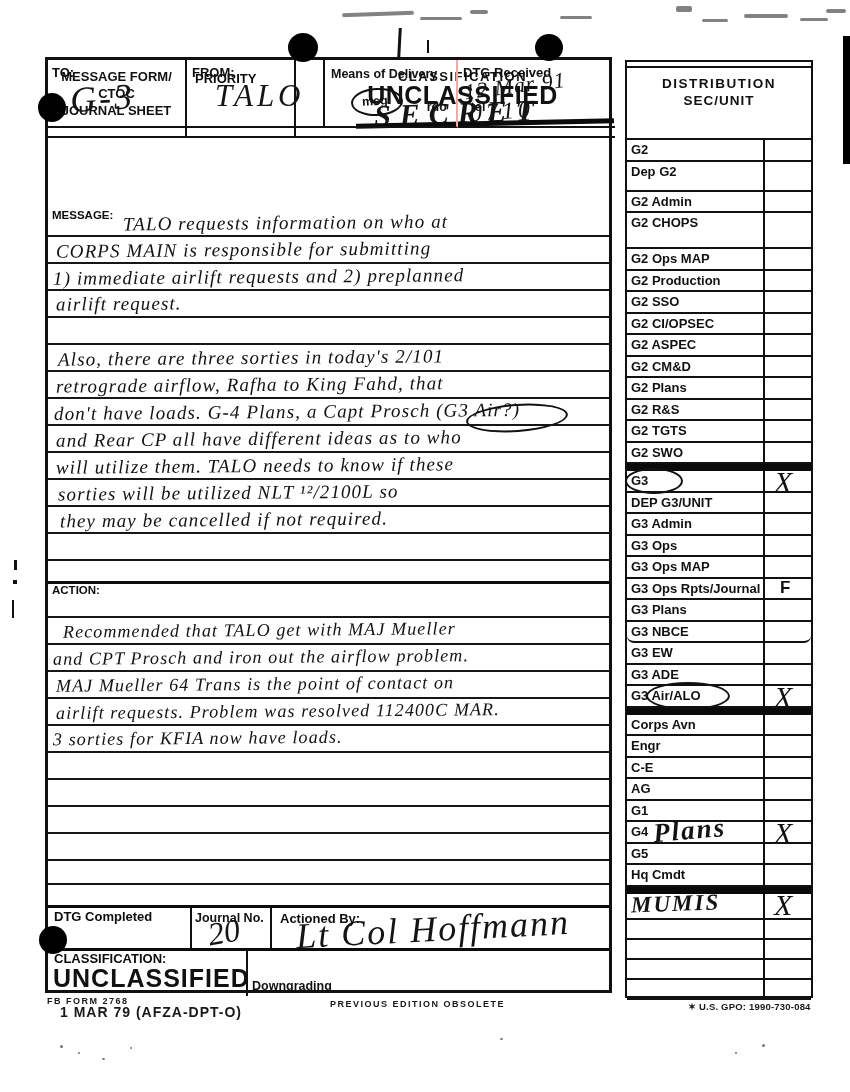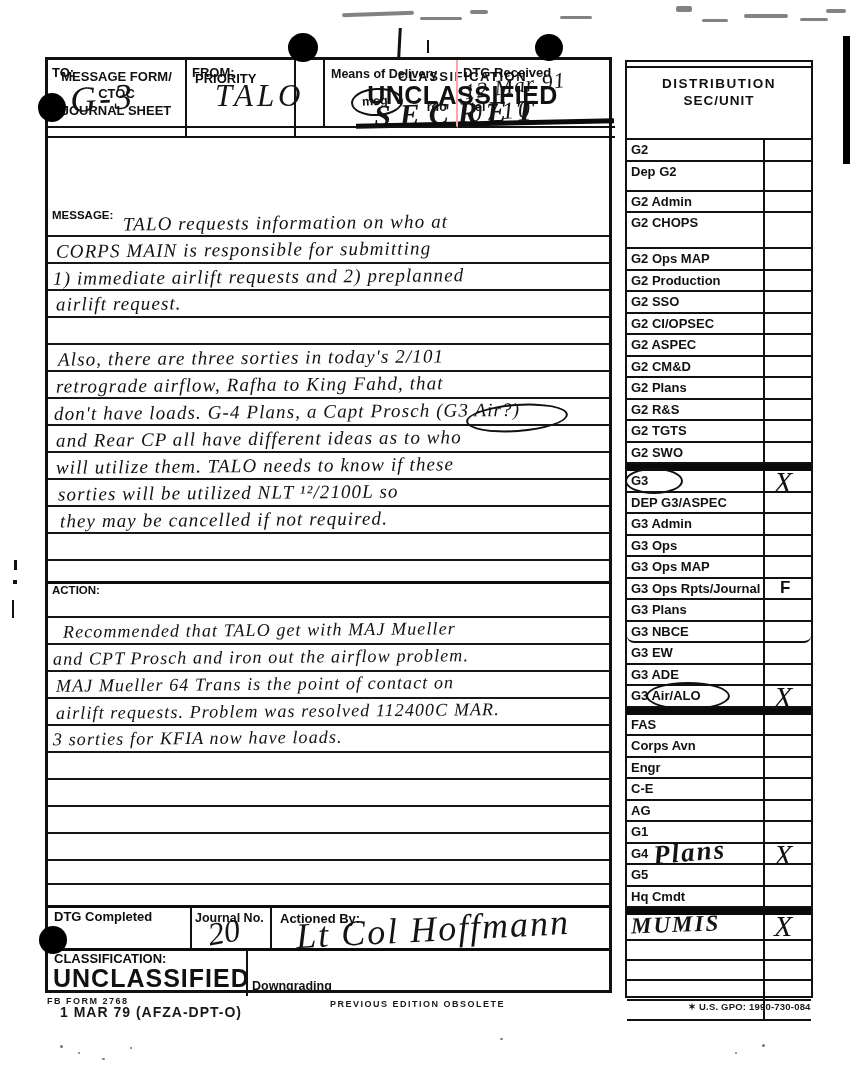--- a/index.html
+++ b/index.html
@@ -303,21 +303,21 @@
           <div class="dist-check"></div>
         </div>
         <div class="dist-divider"></div>
         <div class="dist-row" style="height: 21.5px;">
           <div class="dist-label">G3<span class="ell" style="left: -2px; top: -3px; width: 58px; height: 26px;"></span></div>
           <div class="dist-check">
             <span class="mk mkx">X</span>
           </div>
         </div>
         <div class="dist-row" style="height: 21.5px;">
-          <div class="dist-label">DEP  G3/ASPEC</div>
+          <div class="dist-label">DEP  G3/UNIT</div>
           <div class="dist-check"></div>
         </div>
         <div class="dist-row" style="height: 21.5px;">
           <div class="dist-label">G3  Admin</div>
           <div class="dist-check"></div>
         </div>
         <div class="dist-row" style="height: 21.5px;">
           <div class="dist-label">G3  Ops</div>
           <div class="dist-check"></div>
         </div>
@@ -347,24 +347,20 @@
           <div class="dist-label">G3  ADE</div>
           <div class="dist-check"></div>
         </div>
         <div class="dist-row" style="height: 21.5px;">
           <div class="dist-label">G3  Air/ALO<span class="ell" style="left: 19px; top: -4px; width: 84px; height: 28px;"></span></div>
           <div class="dist-check">
             <span class="mk mkx">X</span>
           </div>
         </div>
         <div class="dist-divider"></div>
-        <div class="dist-row" style="height: 21.5px;">
-          <div class="dist-label">FAS</div>
-          <div class="dist-check"></div>
-        </div>
         <div class="dist-row" style="height: 21.5px;">
           <div class="dist-label">Corps  Avn</div>
           <div class="dist-check"></div>
         </div>
         <div class="dist-row" style="height: 21.5px;">
           <div class="dist-label">Engr</div>
           <div class="dist-check"></div>
         </div>
         <div class="dist-row" style="height: 21.5px;">
           <div class="dist-label">C-E</div>

